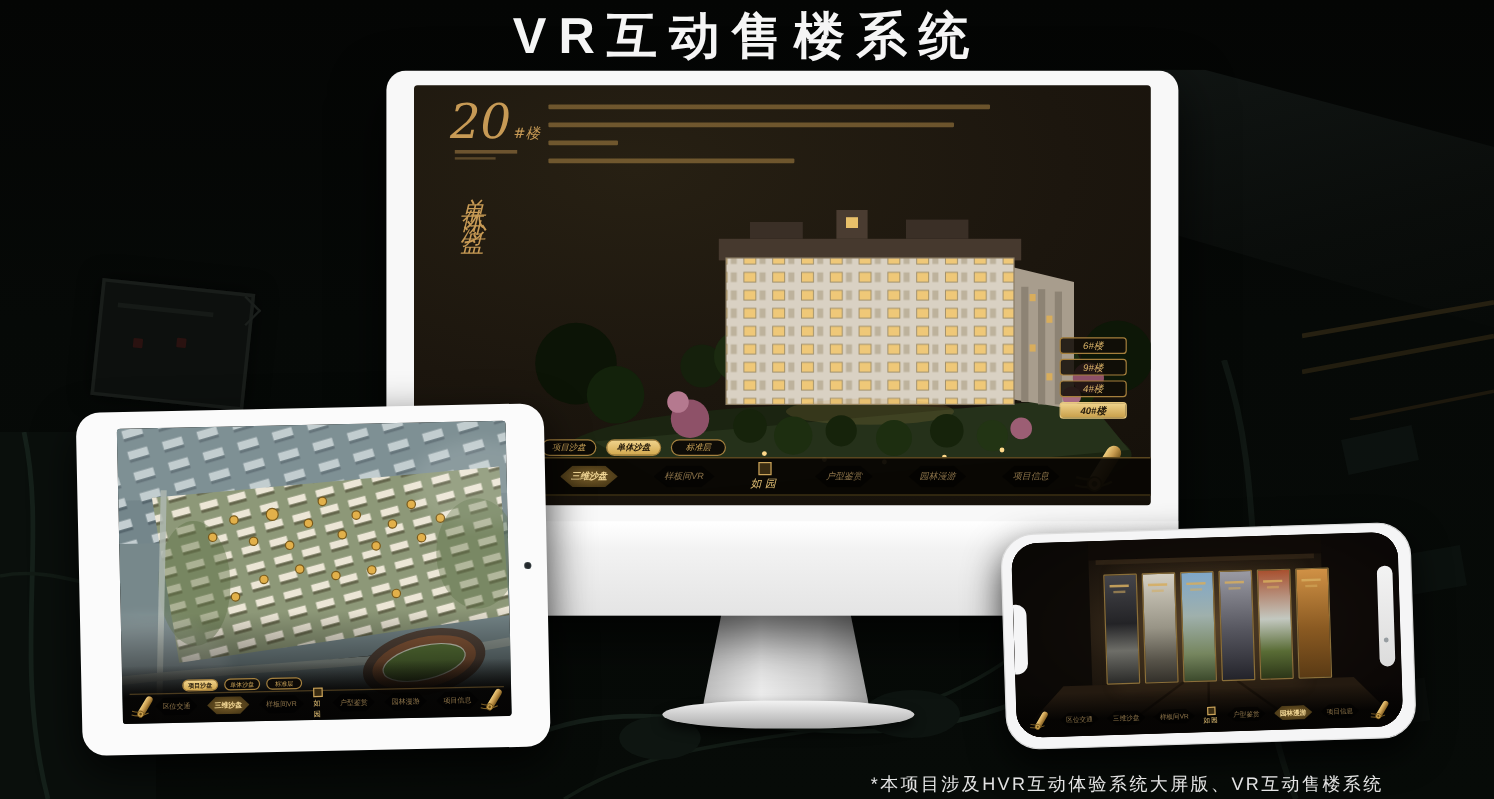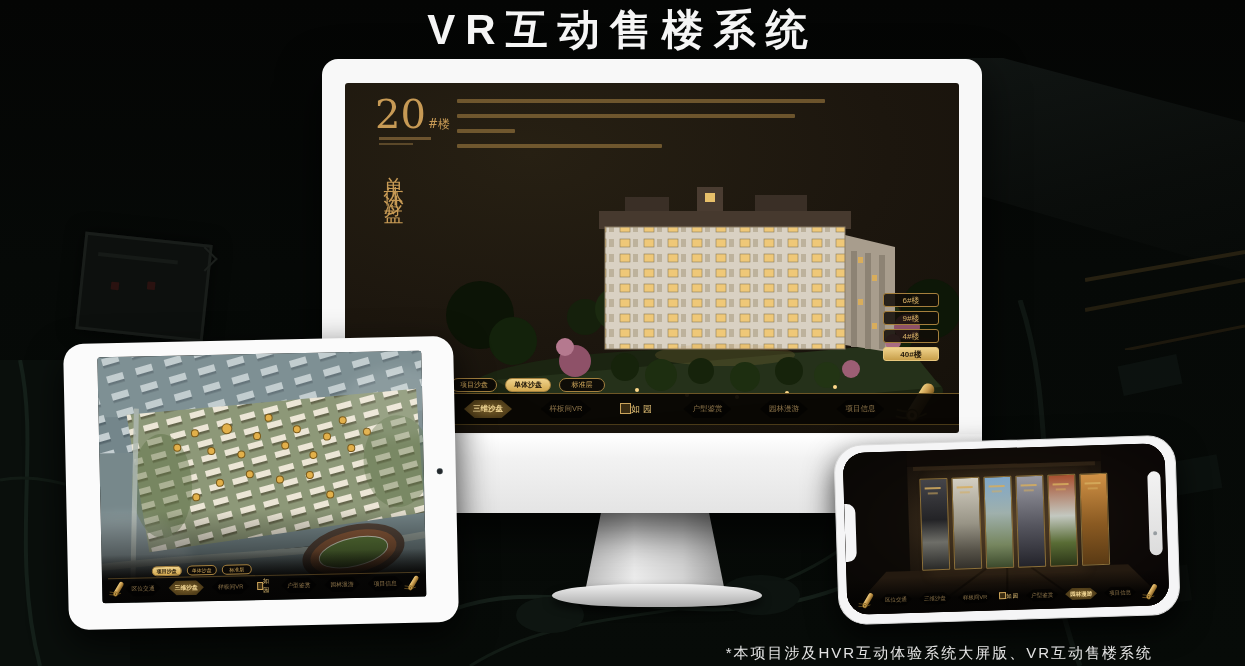--- a/index.html
+++ b/index.html
@@ -30,22 +30,22 @@
   
   .stand-neck{position:absolute;left:586px;top:505px;width:138px;height:82px;z-index:1;
      background:linear-gradient(90deg,#bdbdbd,#ececec 35%,#d4d4d4 70%,#9f9f9f);
      clip-path:polygon(12% 0,88% 0,100% 100%,0 100%);}
   .stand-base{position:absolute;left:552px;top:584px;width:210px;height:23px;z-index:1;
      border-radius:50%/60%;background:linear-gradient(#f2f2f2,#a9a9a9);box-shadow:0 5px 10px rgba(0,0,0,.65);}
   .monitor{position:absolute;left:322px;top:59px;width:660px;height:454px;z-index:2;
      background:#f8f8f8;border-radius:16px;box-shadow:0 16px 44px rgba(0,0,0,.75);}
   .m-chin{position:absolute;left:0;right:0;bottom:0;height:78px;border-radius:0 0 16px 16px;
      background:linear-gradient(#ffffff 0%,#f2f2f2 30%,#e4e4e4 100%);border-top:1px solid #fdfdfd;}
-  .m-screen{position:absolute;left:23px;top:24px;width:614px;height:350px;border-radius:3px;overflow:hidden;
-     background:radial-gradient(130% 120% at 30% 20%,#272013 0%,#1c160e 45%,#120e08 100%);}
+  .m-screen{position:absolute;left:23px;top:12px;width:614px;height:350px;border-radius:3px;overflow:hidden;
+     background:radial-gradient(130% 120% at 30% 20%,#272013 0%,#1c160e 45%,#120e08 100%);font-style:italic;}
   .m-heading{position:absolute;left:30px;top:10px;color:#c79a55;font-family:"DejaVu Serif",serif;}
   .m-heading .num{font-size:40px;line-height:42px;}
   .m-heading .unit{font-size:12px;margin-left:2px;}
   .m-heading .sub{width:52px;height:3px;background:rgba(199,154,85,.45);margin:2px 0 0 4px;}
   .m-heading .sub2{width:34px;height:2px;background:rgba(199,154,85,.35);margin:3px 0 0 4px;}
   .m-vert{position:absolute;left:36px;top:78px;writing-mode:vertical-rl;color:#c met;color:#c79a55;
      font-family:"DejaVu Serif",serif;font-size:20px;letter-spacing:9px;}
   .intro-lines{position:absolute;left:112px;top:16px;}
   .intro-lines div{height:4px;background:rgba(186,143,74,.5);margin-bottom:11px;border-radius:1px;}
   .il1{width:368px;} .il2{width:338px;} .il3{width:58px;} .il4{width:205px;}
@@ -56,21 +56,21 @@
   .floor-btn.active{background:linear-gradient(#f0d38c,#c89f4a);color:#241a0b;font-weight:bold;border-color:#e8c87e;}
   .mode-tabs{position:absolute;left:106px;top:295px;display:flex;gap:8px;}
   .mode-tab{box-sizing:border-box;min-width:46px;height:14px;padding:0 6px;display:flex;align-items:center;justify-content:center;
      font-size:7px;color:#cfa75a;border:1px solid #a5813f;border-radius:8px;background:rgba(12,9,5,.9);cursor:pointer;}
   .mode-tab.active{background:linear-gradient(#f0d38c,#d3a94f);color:#241a0b;font-weight:bold;}
   .m-navband{position:absolute;left:0;right:0;bottom:8px;height:30px;background:rgba(8,6,3,.95);
      border-top:1px solid #6e5626;border-bottom:1px solid #4a3a18;display:flex;align-items:center;justify-content:space-evenly;padding:0 46px 0 14px;}
   .nav-item{position:relative;font-size:7.5px;color:#8d744a;padding:4px 9px;cursor:pointer;
      background:rgba(0,0,0,.5);clip-path:polygon(22% 0,78% 0,100% 50%,78% 100%,22% 100%,0 50%);white-space:nowrap;}
   .nav-item.active{color:#f3d896;background:radial-gradient(#7a5f2b,#3a2c10);font-weight:bold;}
-  .brand-logo{display:flex;flex-direction:row;align-items:center;cursor:pointer;}
+  .brand-logo{display:flex;flex-direction:column;align-items:center;cursor:pointer;}
   .brand-logo .seal{width:9px;height:9px;border:1px solid #caa35a;background:#3a2c12;margin-bottom:1px;}
   .brand-logo b{color:#e3c075;font-family:"DejaVu Serif",serif;font-size:9px;letter-spacing:3px;font-weight:normal;}
   .m-scroll{position:absolute;left:548px;top:296px;width:46px;height:46px;cursor:pointer;}
   
   .tablet{position:absolute;left:66px;top:340px;width:390px;height:286px;background:#fbfbfb;border-radius:20px;
      transform:rotate(-1.2deg);z-index:3;box-shadow:0 14px 36px rgba(0,0,0,.8);}
   .t-screen{position:absolute;left:34px;top:14px;width:324px;height:246px;border-radius:3px;overflow:hidden;background:#1a211f;}
   .t-cam{position:absolute;right:13px;top:132px;width:6px;height:6px;border-radius:50%;background:#23282c;box-shadow:inset 0 0 1px #9aa;}
   .t-art{position:absolute;left:0;top:0;}
   .t-navband{position:absolute;left:0;right:0;bottom:0;height:48px;background:linear-gradient(transparent,rgba(4,3,2,.94) 55%);}

